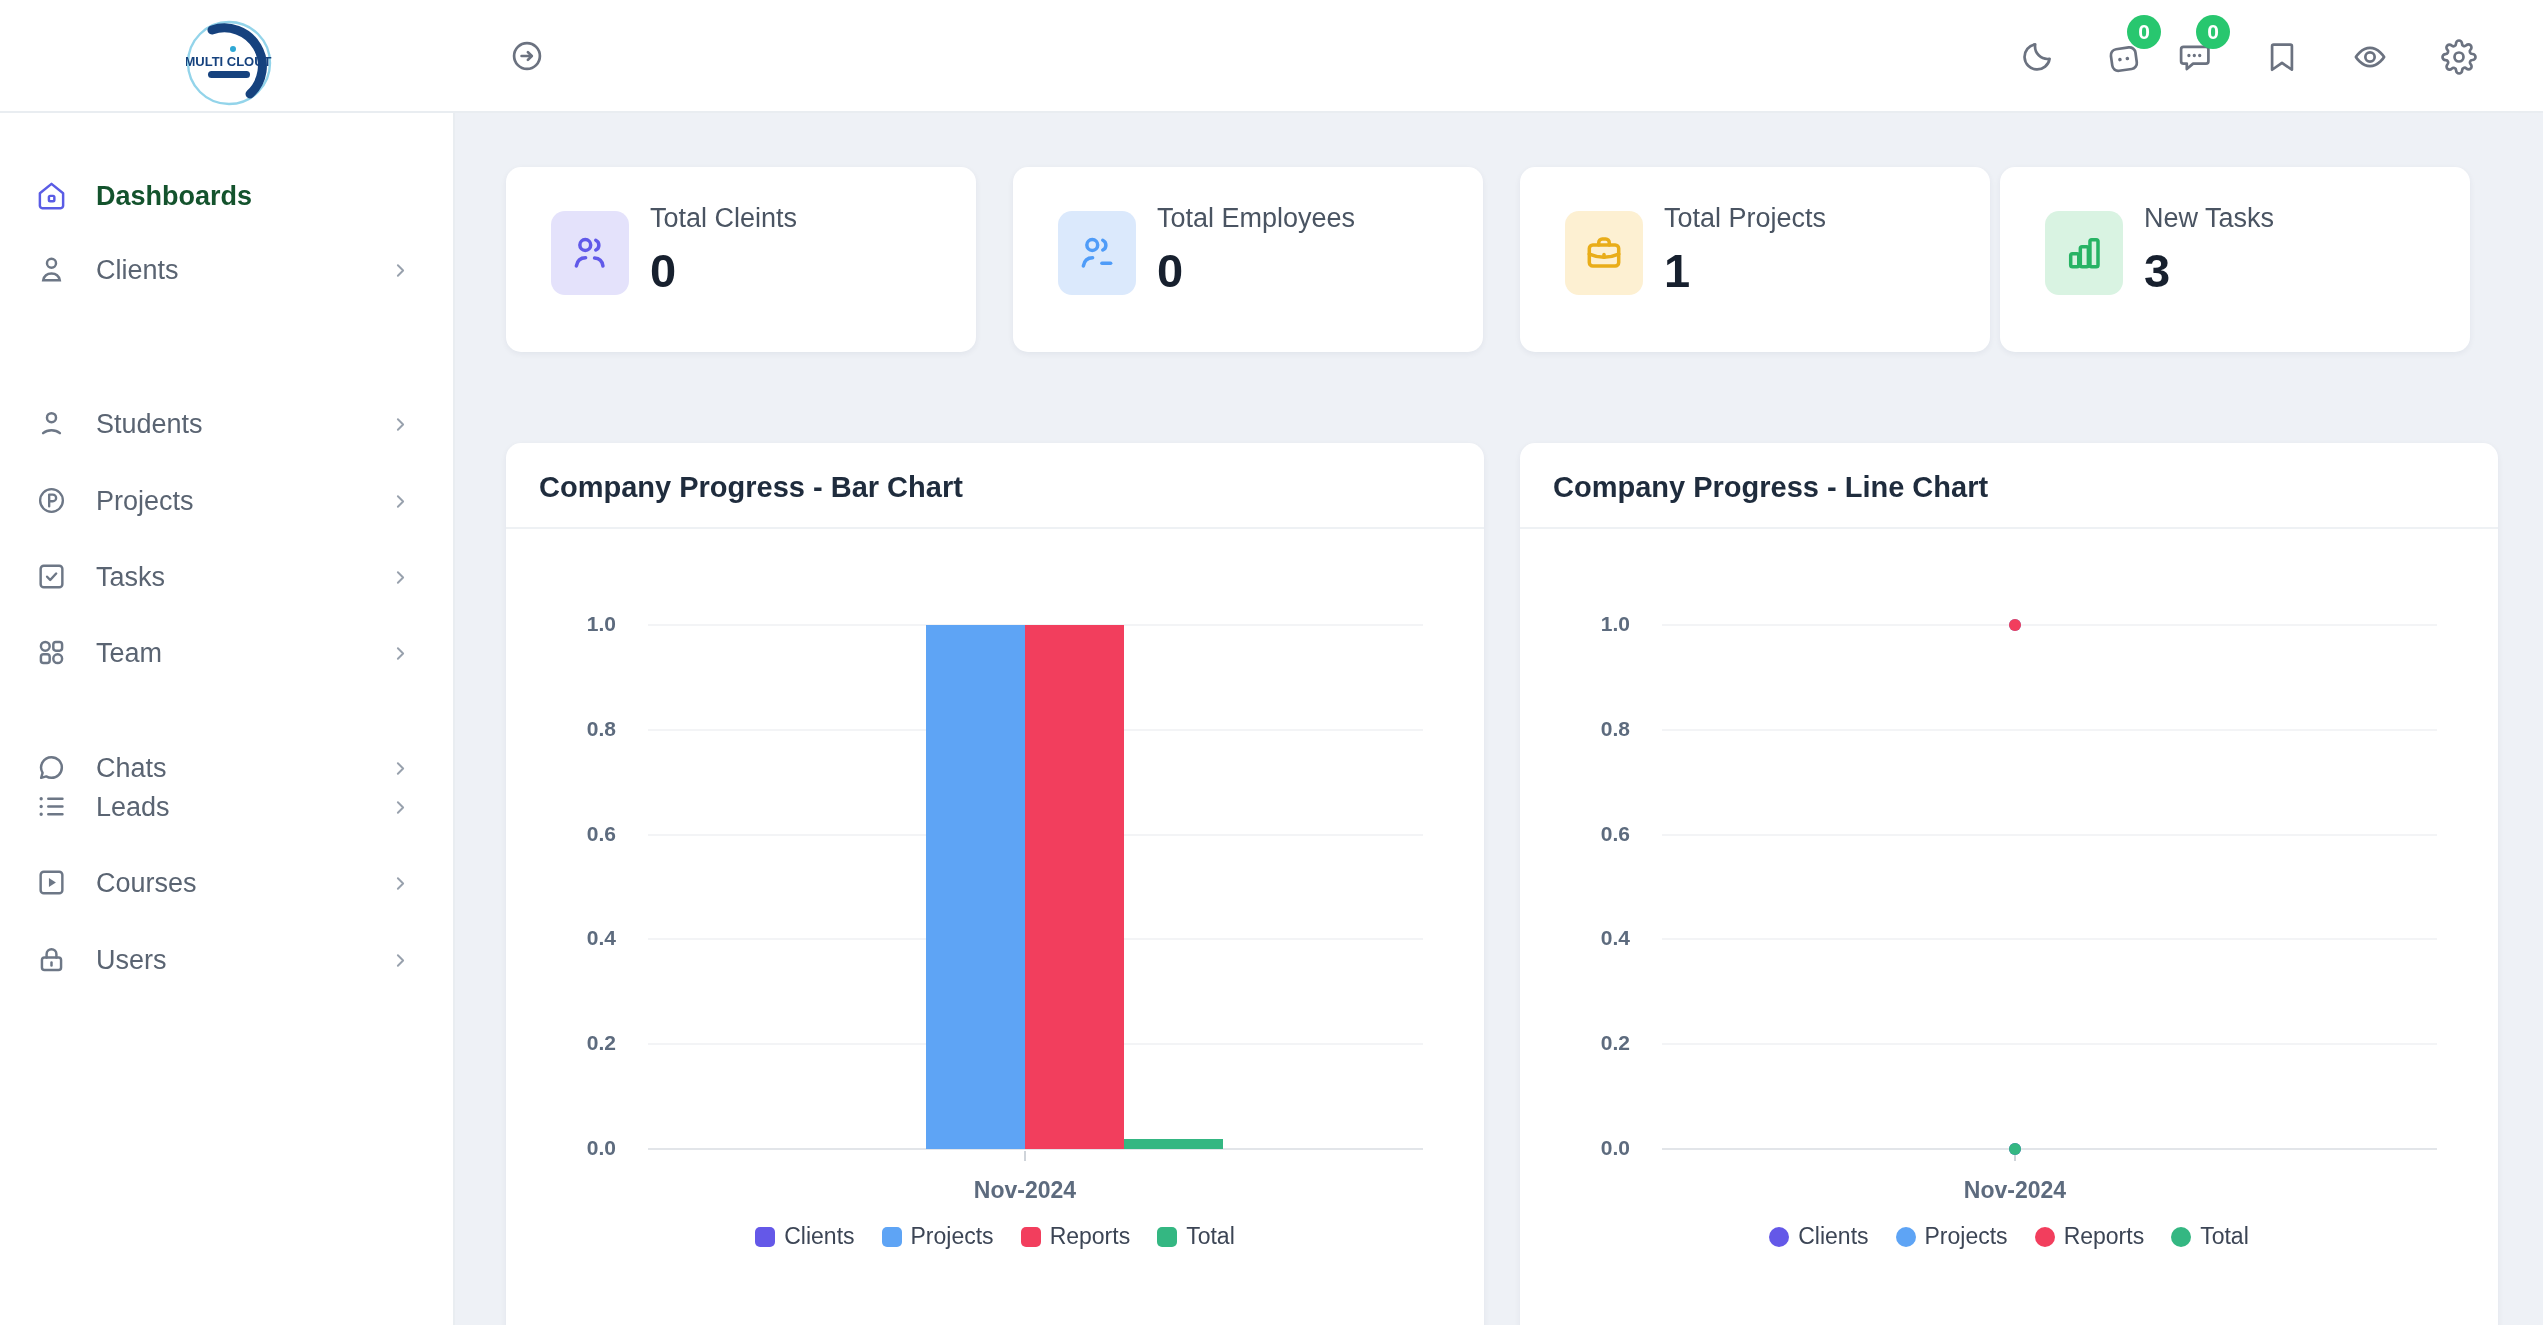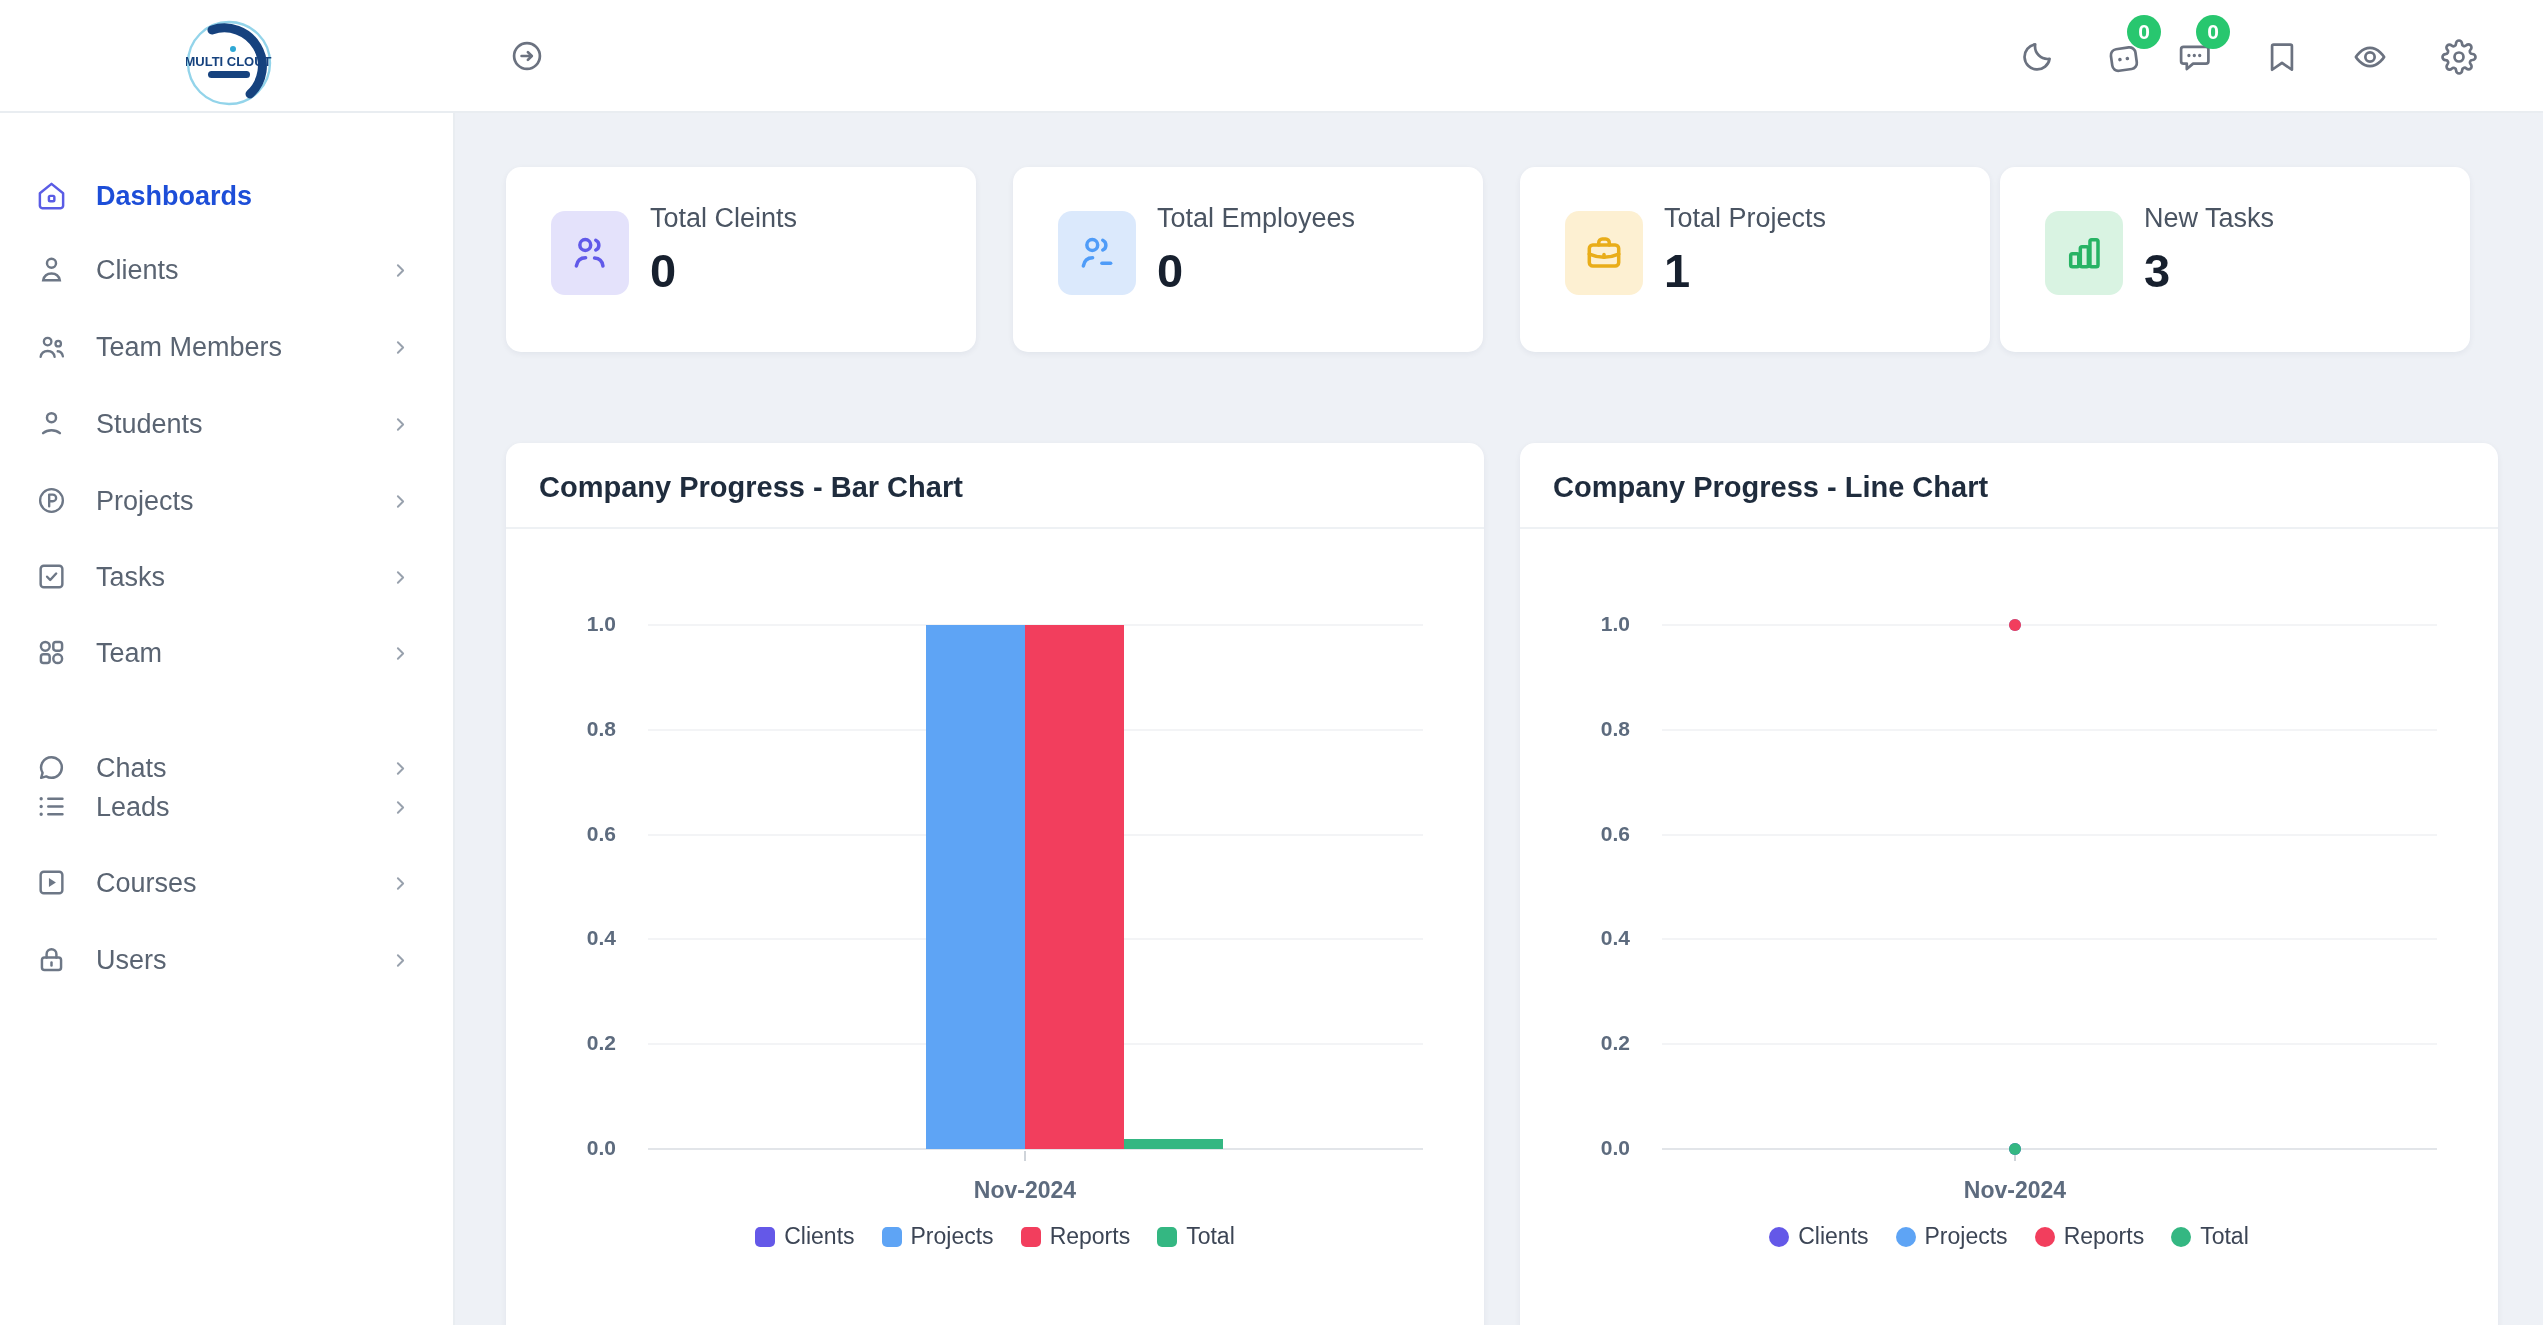--- a/index.html
+++ b/index.html
@@ -19,21 +19,21 @@
 
   
   .sidebar { position:absolute; left:0; top:0; width:455px; height:1325px;
              background:#ffffff; border-right:2px solid #e9edf1; z-index:20; }
   .nav-item { position:absolute; left:0; width:455px; height:58px; cursor:pointer; color:#5a6472; }
   .nav-item .nicon { position:absolute; left:36px; top:13px; width:31px; height:31px; color:#6d7786; }
   .nav-item .nicon svg { width:31px; height:31px; display:block; }
   .nav-item .nlabel { position:absolute; left:96px; top:0; line-height:58px; font-size:27px; font-weight:500; }
   .nav-item .chev { position:absolute; left:390px; top:19px; width:21px; height:21px; color:#98a1ad; }
   .nav-item .chev svg { width:21px; height:21px; display:block; }
-  .nav-item.active { color:#1d4ed8; }
+  .nav-item.active { color:#14532d; }
   .nav-item.active .nicon { color:#5a5ce5; }
   .nav-item.active .nlabel { font-weight:600; }
 
   
   .card { position:absolute; background:#ffffff; border-radius:15px;
           box-shadow:0 2px 6px rgba(20,40,70,.06); }
   .stat-card { width:470px; height:185px; top:167px; }
   .stat-icon { position:absolute; left:45px; top:44px; width:78px; height:84px; border-radius:14px;
                display:flex; align-items:center; justify-content:center; }
   .stat-icon svg { width:42px; height:42px; }
@@ -82,36 +82,20 @@
           </svg>
       </span>
       <span class="nlabel">Clients</span>
       <span class="chev">
         <svg viewBox="0 0 24 24" fill="none" stroke="currentColor" stroke-width="2.2" stroke-linecap="round" stroke-linejoin="round">
             <path d="M9 6l6 6-6 6"></path>
           </svg>
       </span>
     </div>
 
-    <div class="nav-item" style="top:318px">
-      <span class="nicon">
-        <svg viewBox="0 0 24 24" fill="none" stroke="currentColor" stroke-width="1.8" stroke-linecap="round">
-            <circle cx="9" cy="8.2" r="2.9"></circle>
-            <path d="M3.6 20c.5-3 2.6-4.5 5.4-4.5s4.9 1.5 5.4 4.5"></path>
-            <circle cx="17.2" cy="9.8" r="2.1"></circle>
-            <path d="M16.8 15.7c2.2.2 3.6 1.5 4 3.9"></path>
-          </svg>
-      </span>
-      <span class="nlabel">Team Members</span>
-      <span class="chev">
-        <svg viewBox="0 0 24 24" fill="none" stroke="currentColor" stroke-width="2.2" stroke-linecap="round" stroke-linejoin="round">
-            <path d="M9 6l6 6-6 6"></path>
-          </svg>
-      </span>
-    </div>
 
     <div class="nav-item" style="top:395px">
       <span class="nicon">
         <svg viewBox="0 0 24 24" fill="none" stroke="currentColor" stroke-width="1.9" stroke-linecap="round">
             <circle cx="12" cy="7.5" r="3.5"></circle>
             <path d="M5.5 19.5a9 7.5 0 0 1 13 0"></path>
           </svg>
       </span>
       <span class="nlabel">Students</span>
       <span class="chev">

